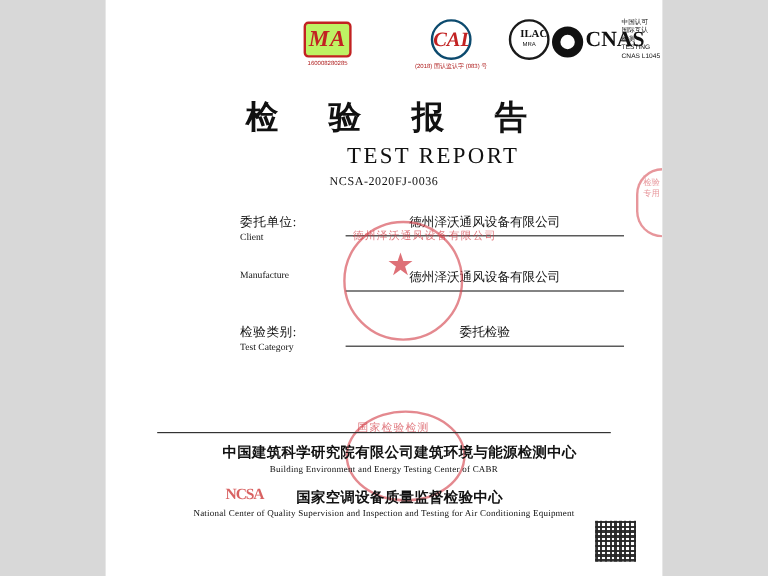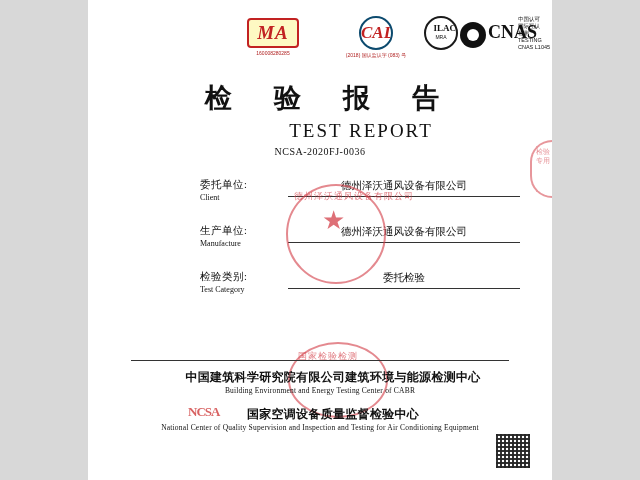--- a/index.html
+++ b/index.html
@@ -38,28 +38,28 @@
     font-family: "Liberation Sans", sans-serif;
     font-size: 5px;
     color: #b02020;
     letter-spacing: 0px;
     margin-top: 2px;
     white-space: nowrap;
   }
 
   
   .ma-box {
-    width: 52px;
+    width: 40px;
     height: 30px;
     border: 2px solid #c22222;
     border-radius: 4px;
     position: relative;
     margin: 0 auto;
     box-sizing: border-box;
-    background: #fef9c3;
+    background: #bef264;
   }
   .ma-text {
     font-family: "Liberation Serif", serif;
     font-weight: bold;
     font-style: italic;
     font-size: 19px;
     color: #c22222;
     line-height: 26px;
     letter-spacing: 1px;
   }
@@ -368,21 +368,20 @@
     <div class="field">
       <div class="field-labels">
         <div class="lab-cn">委托单位:</div>
         <div class="lab-en">Client</div>
       </div>
       <div class="field-value">德州泽沃通风设备有限公司</div>
     </div>
 
     <div class="field">
       <div class="field-labels">
-        <div class="lab-cn">生产单位:</div>
         <div class="lab-en">Manufacture</div>
       </div>
       <div class="field-value">德州泽沃通风设备有限公司</div>
     </div>
 
     <div class="field">
       <div class="field-labels">
         <div class="lab-cn">检验类别:</div>
         <div class="lab-en">Test Category</div>
       </div>

